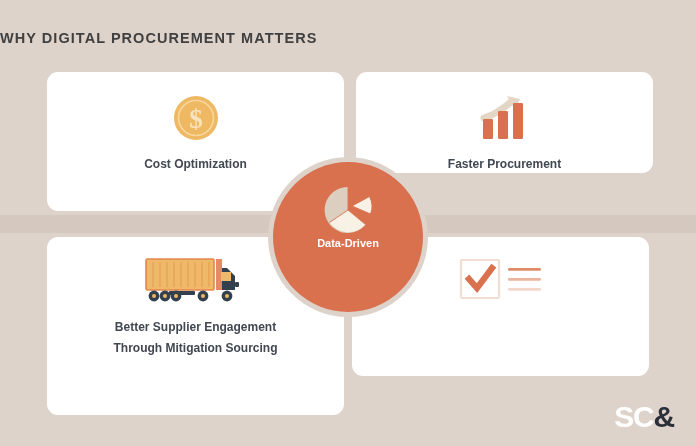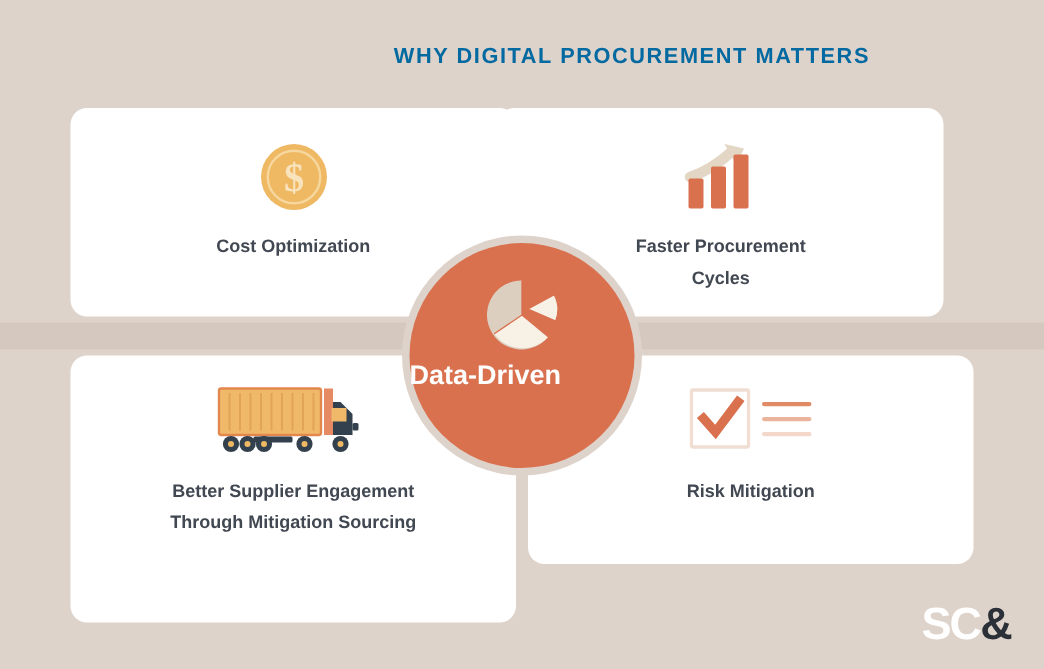--- a/index.html
+++ b/index.html
@@ -21,45 +21,45 @@
     width: 696px;
     height: 446px;
   }
 
   
   .title {
     position: absolute;
     top: 30px;
     left: 0;
     width: 580px;
-    text-align: right;
+    text-align: left;
     font-size: 14.5px;
     font-weight: bold;
     letter-spacing: 1.05px;
-    color: #0369a1;
+    color: #404040;
   }
 
   
   .connector-bar {
     position: absolute;
     left: 0;
     top: 215px;
     width: 696px;
     height: 18px;
     background: #d5c8bf;
   }
 
   
   .card {
     position: absolute;
     background: #ffffff;
     border-radius: 11px;
   }
   .card-tl { left: 47px;  top: 72px;  width: 297px; height: 139px; }
-  .card-tr { left: 332px; top: 72px;  width: 297px; height: 139px; }
+  .card-tr { left: 356px; top: 72px;  width: 297px; height: 101px; }
   .card-bl { left: 47px;  top: 237px; width: 297px; height: 178px; }
   .card-br { left: 352px; top: 237px; width: 297px; height: 139px; }
 
   .card-icon {
     position: absolute;
     left: 0;
     width: 100%;
     display: flex;
     justify-content: center;
     align-items: center;
@@ -98,22 +98,23 @@
     left: 0;
     width: 100%;
     display: flex;
     justify-content: center;
   }
   .hub-label {
     position: absolute;
     top: 72px;
     left: 0;
     width: 100%;
+    text-align: center;
     color: #ffffff;
-    font-size: 18px;
+    font-size: 11px;
     font-weight: bold;
     line-height: 1.78;
   }
   .hub-label .l2 { display: block; }
 
   
   .logo {
     position: absolute;
     right: 22px;
     bottom: 14px;
@@ -152,21 +153,20 @@
       <svg width="54" height="48" viewBox="0 0 54 48">
         <path d="M6 24 C16 21 25 15 34 7" fill="none" stroke="#e3d6c5" stroke-width="7" stroke-linecap="round"></path>
         <path d="M29 2 L42 5 L37 16 Z" fill="#e3d6c5"></path>
         <rect x="5" y="25" width="10" height="20" rx="1.2" fill="#d9714f"></rect>
         <rect x="20" y="17" width="10" height="28" rx="1.2" fill="#d9714f"></rect>
         <rect x="35" y="9" width="10" height="36" rx="1.2" fill="#d9714f"></rect>
       </svg>
     </div>
     <div class="card-label">
       <span>Faster Procurement</span>
-      <span class="l2">Cycles</span>
     </div>
   </div>
 
   <div class="card card-bl">
     <div class="card-icon">
       <svg width="106" height="52" viewBox="0 0 106 52">
 
         <rect x="3" y="5" width="68" height="31" rx="1.5" fill="#f0b96a" stroke="#e2874e" stroke-width="1.6"></rect>
         <g stroke="#e2a455" stroke-width="1.3">
           <line x1="10" y1="8" x2="10" y2="33"></line>
@@ -211,21 +211,20 @@
     <div class="card-icon">
       <svg width="86" height="48" viewBox="0 0 86 48">
         <rect x="3" y="4" width="38" height="38" rx="1" fill="#ffffff" stroke="#f0ded3" stroke-width="2.2"></rect>
         <path d="M11 23 L19 32 L34 12" fill="none" stroke="#d9714f" stroke-width="6.2" stroke-linecap="square" stroke-linejoin="miter"></path>
         <rect x="50" y="12" width="33" height="2.8" rx="1.4" fill="#e08a66"></rect>
         <rect x="50" y="22" width="33" height="2.8" rx="1.4" fill="#ebb49c"></rect>
         <rect x="50" y="32" width="33" height="2.8" rx="1.4" fill="#f3d7ca"></rect>
       </svg>
     </div>
     <div class="card-label">
-      <span>Risk Mitigation</span>
     </div>
   </div>
 
   <div class="hub">
     <div class="hub-icon">
       <svg width="52" height="52" viewBox="0 0 52 52">
 
         <path d="M26 26 L26 3 A23 23 0 1 0 43.5 40.5 Z" fill="#ddcfc0"></path>
 
         <path d="M26 26 L43.5 40.5 A23 23 0 0 1 7.5 38.5 Z" fill="#f7f1e6"></path>

